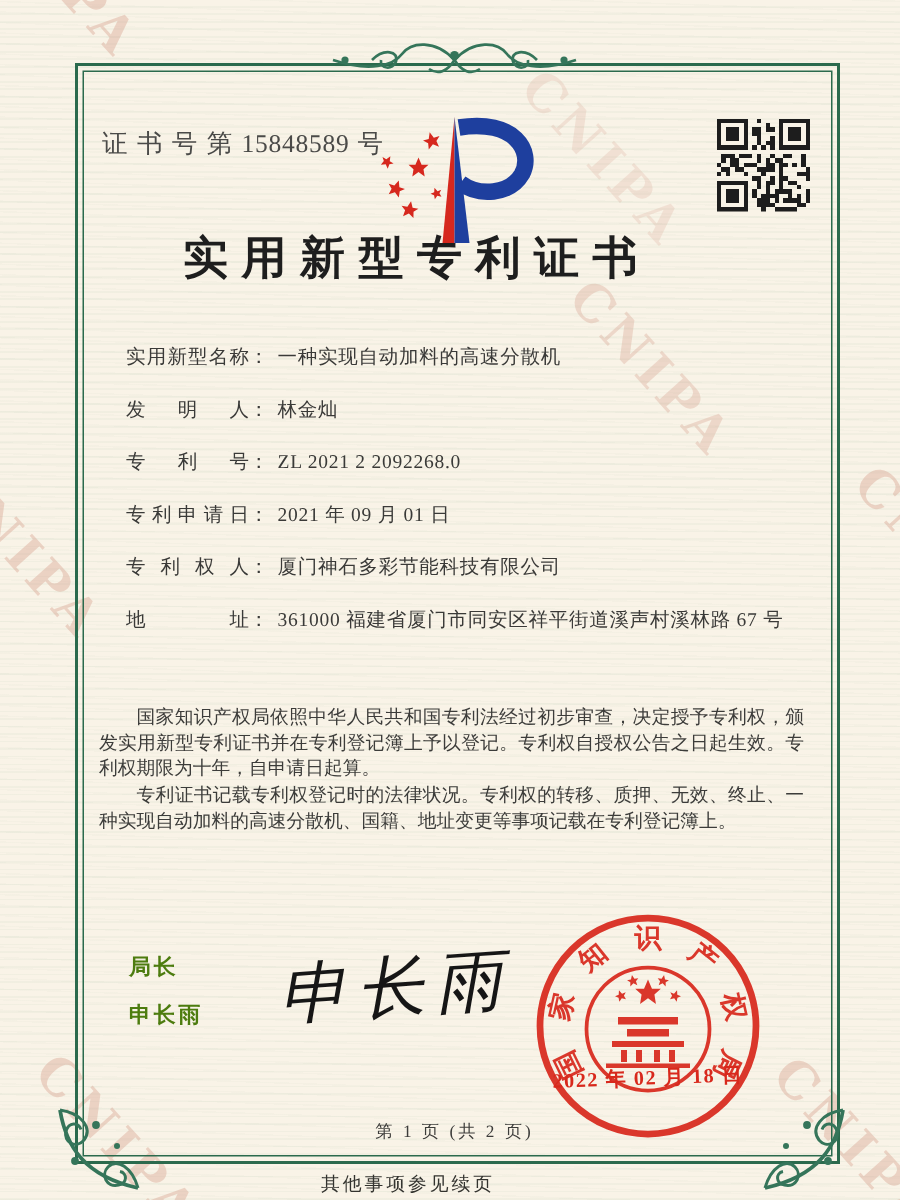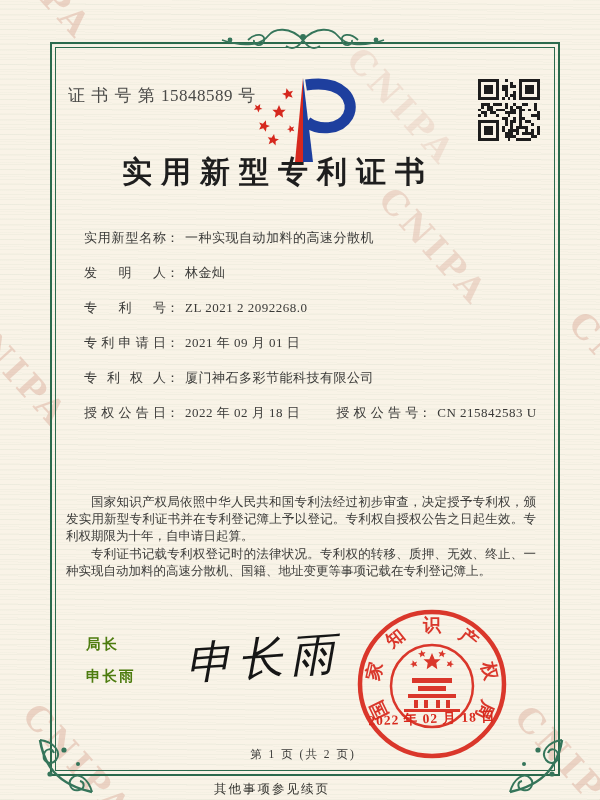--- a/index.html
+++ b/index.html
@@ -56,21 +56,21 @@
   
   .fields { position:absolute; left:84px; top:231px; width:460px; z-index:4;
             font-size:13px; color:#3a3a38; }
   .frow { margin-bottom:21px; line-height:14px; white-space:nowrap; }
   .frow.dual { display:flex; }
   .fl-lab { display:inline-block; width:82px; text-align:justify; text-align-last:justify; }
   .fl-col { display:inline-block; }
   .fl-val { margin-left:6px; letter-spacing:0.5px; }
   .pair2 { margin-left:36px; }
   
-  .paras { position:absolute; left:66px; top:494px; width:470px; z-index:4;
+  .paras { position:absolute; left:66px; top:470px; width:470px; z-index:4;
            font-size:12.5px; line-height:17.2px; color:#3c3c3a; text-align:justify; }
   .paras p { margin:0; text-indent:2em; }
   
   .officer { position:absolute; left:86px; top:635px; z-index:4;
              font-family:Liberation Serif, serif;
              font-size:14.5px; font-weight:600; color:#4d7c0f; letter-spacing:2px; }
   .officer div { margin-bottom:13px; }
   .signature {
     position:absolute; left:186px; top:634px; z-index:5;
     font-size:45px; font-style:italic; letter-spacing:7px; color:#161616;
@@ -301,27 +301,22 @@
   </div>
   <div class="frow">
     <span class="fl-lab">专利号</span><span class="fl-col">：</span><span class="fl-val">ZL 2021 2 2092268.0</span>
   </div>
   <div class="frow">
     <span class="fl-lab">专利申请日</span><span class="fl-col">：</span><span class="fl-val">2021 年 09 月 01 日</span>
   </div>
   <div class="frow">
     <span class="fl-lab">专利权人</span><span class="fl-col">：</span><span class="fl-val">厦门神石多彩节能科技有限公司</span>
   </div>
-  <div class="frow dual">
-    <div>
-      <span class="fl-lab">授权公告日</span><span class="fl-col">：</span><span class="fl-val">2022 年 02 月 18 日</span>
-    </div>
-    <div class="pair2">
-      <span class="fl-lab">授权公告号</span><span class="fl-col">：</span><span class="fl-val">CN 215842583 U</span>
-    </div>
+  <div class="frow">
+    <span class="fl-lab">地址</span><span class="fl-col">：</span><span class="fl-val">361000 福建省厦门市同安区祥平街道溪声村溪林路 67 号</span>
   </div>
 </div>
 
 <div class="paras">
   <p>国家知识产权局依照中华人民共和国专利法经过初步审查，决定授予专利权，颁发实用新型专利证书并在专利登记簿上予以登记。专利权自授权公告之日起生效。专利权期限为十年，自申请日起算。</p>
   <p>专利证书记载专利权登记时的法律状况。专利权的转移、质押、无效、终止、一种实现自动加料的高速分散机、国籍、地址变更等事项记载在专利登记簿上。</p>
 </div>
 
 <div class="officer">
   <div>局长</div>

